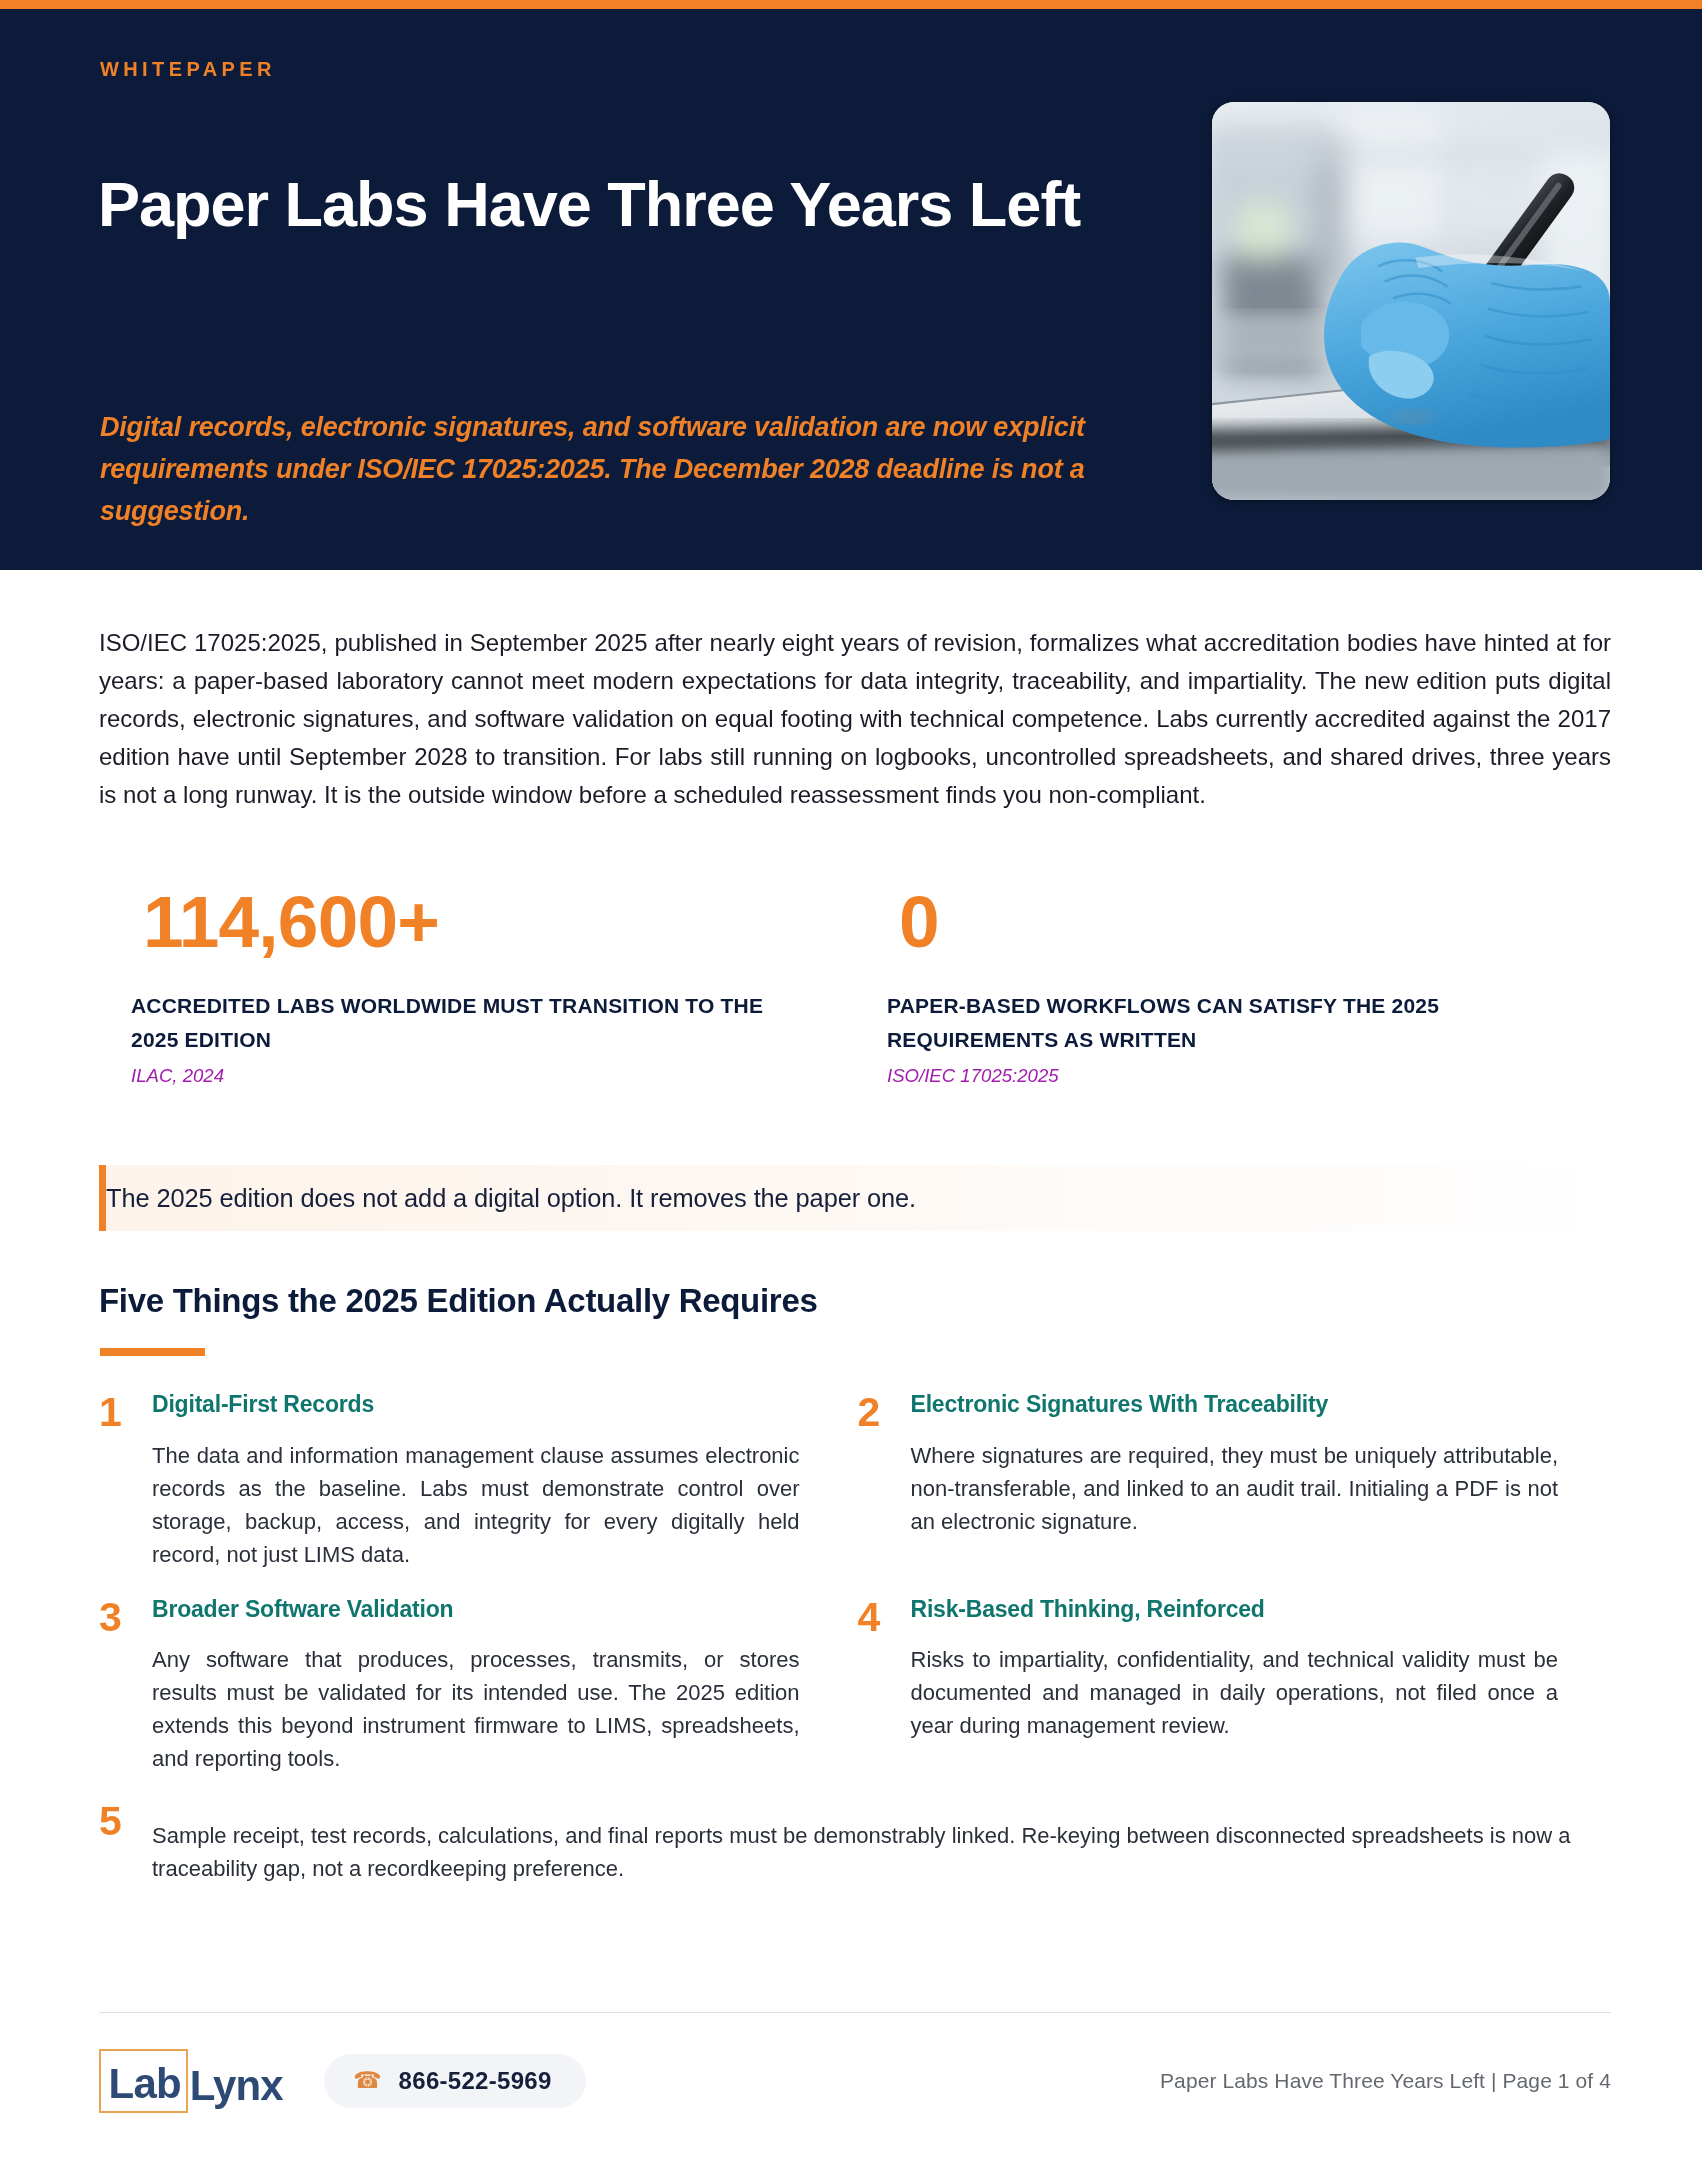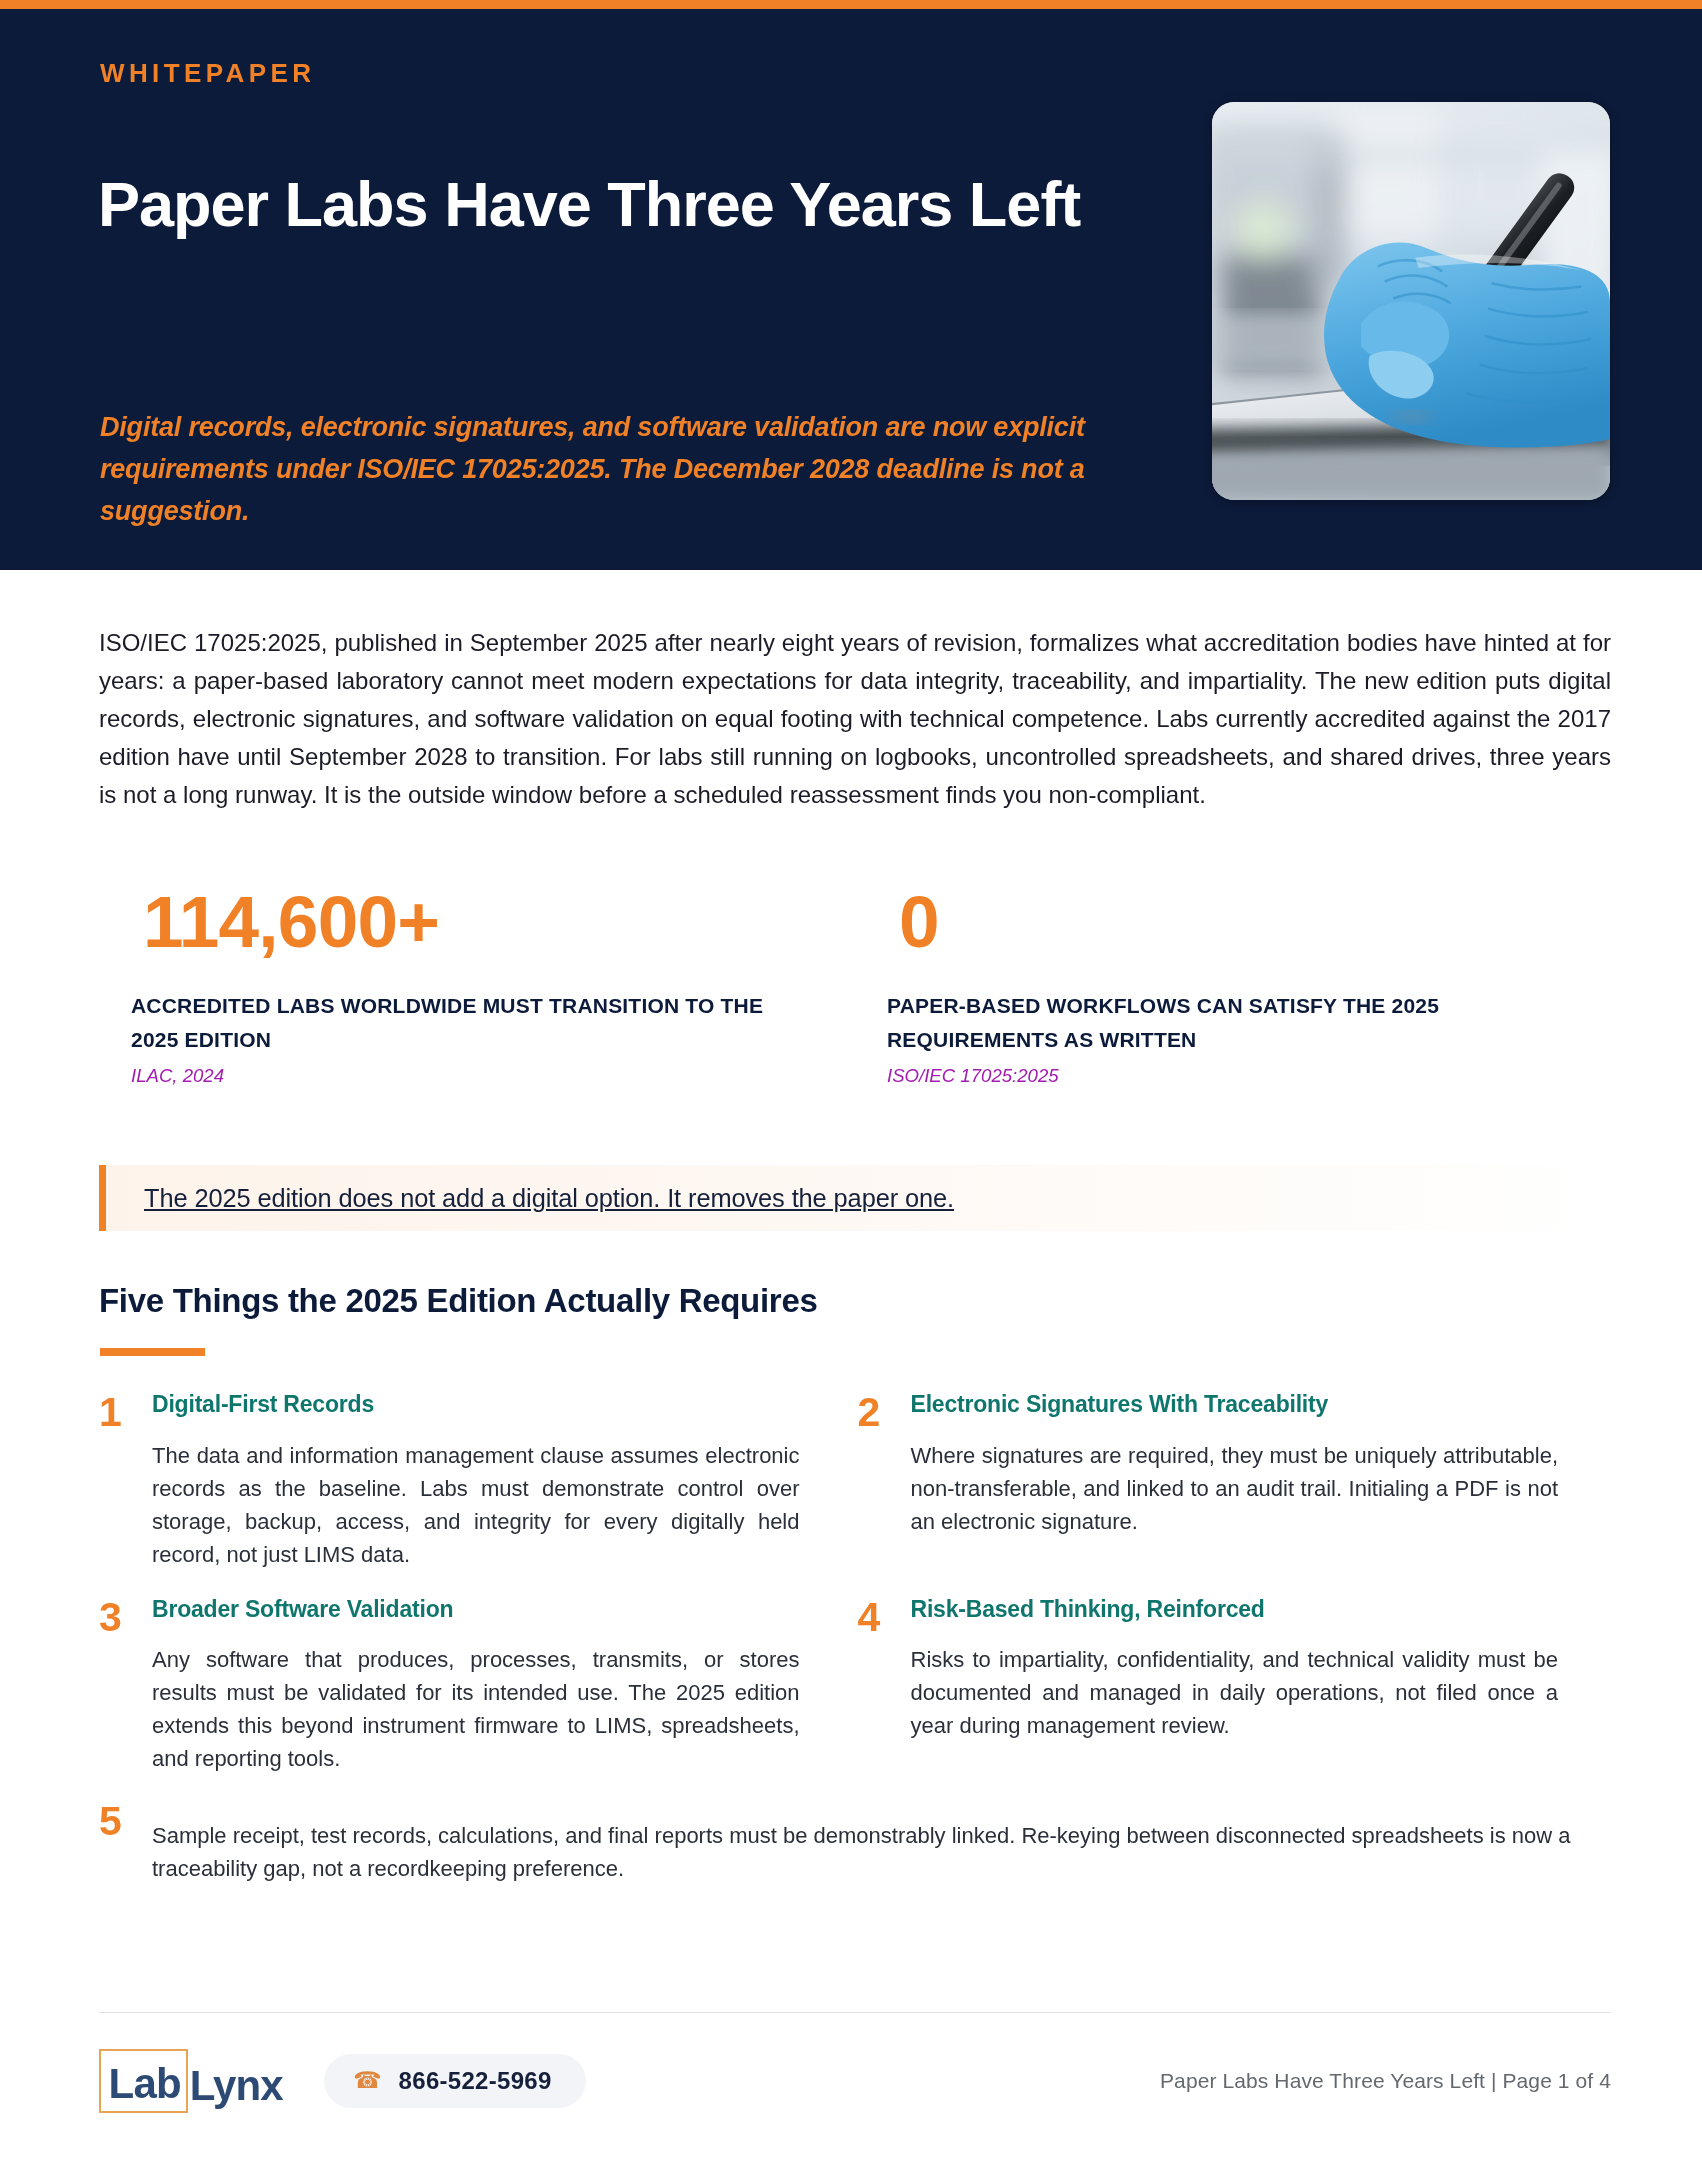--- a/index.html
+++ b/index.html
@@ -41,21 +41,21 @@
     position: absolute;
     top: 0; left: 0;
     width: 100%;
     height: 100%;
   }
 
   .eyebrow {
     position: absolute;
     left: 100px;
     top: 49px;
-    font-size: 26px;
+    font-size: 20px;
     font-weight: bold;
     letter-spacing: 4.4px;
     color: #F08127;
     font-family: "Liberation Sans", sans-serif;
   }
 
   .hero-title {
     position: absolute;
     left: 98px;
     top: 151px;
@@ -150,25 +150,23 @@
     left: 99px;
     top: 1165px;
     width: 1512px;
     height: 66px;
     background: linear-gradient(90deg, #FDF3EA 0%, #FEF9F5 55%, #FFFFFF 100%);
     border-left: 7.6px solid #F08127;
     display: flex;
     align-items: center;
   }
   .callout-text {
-    padding-left: 38px;
     font-size: 25.4px;
     color: #16203A;
     letter-spacing: -0.1px;
-    text-decoration: underline;
   }
 
   
   .section-head {
     position: absolute;
     left: 99px;
     top: 1282px;
     font-size: 33px;
     font-weight: bold;
     color: #0C1B3A;

